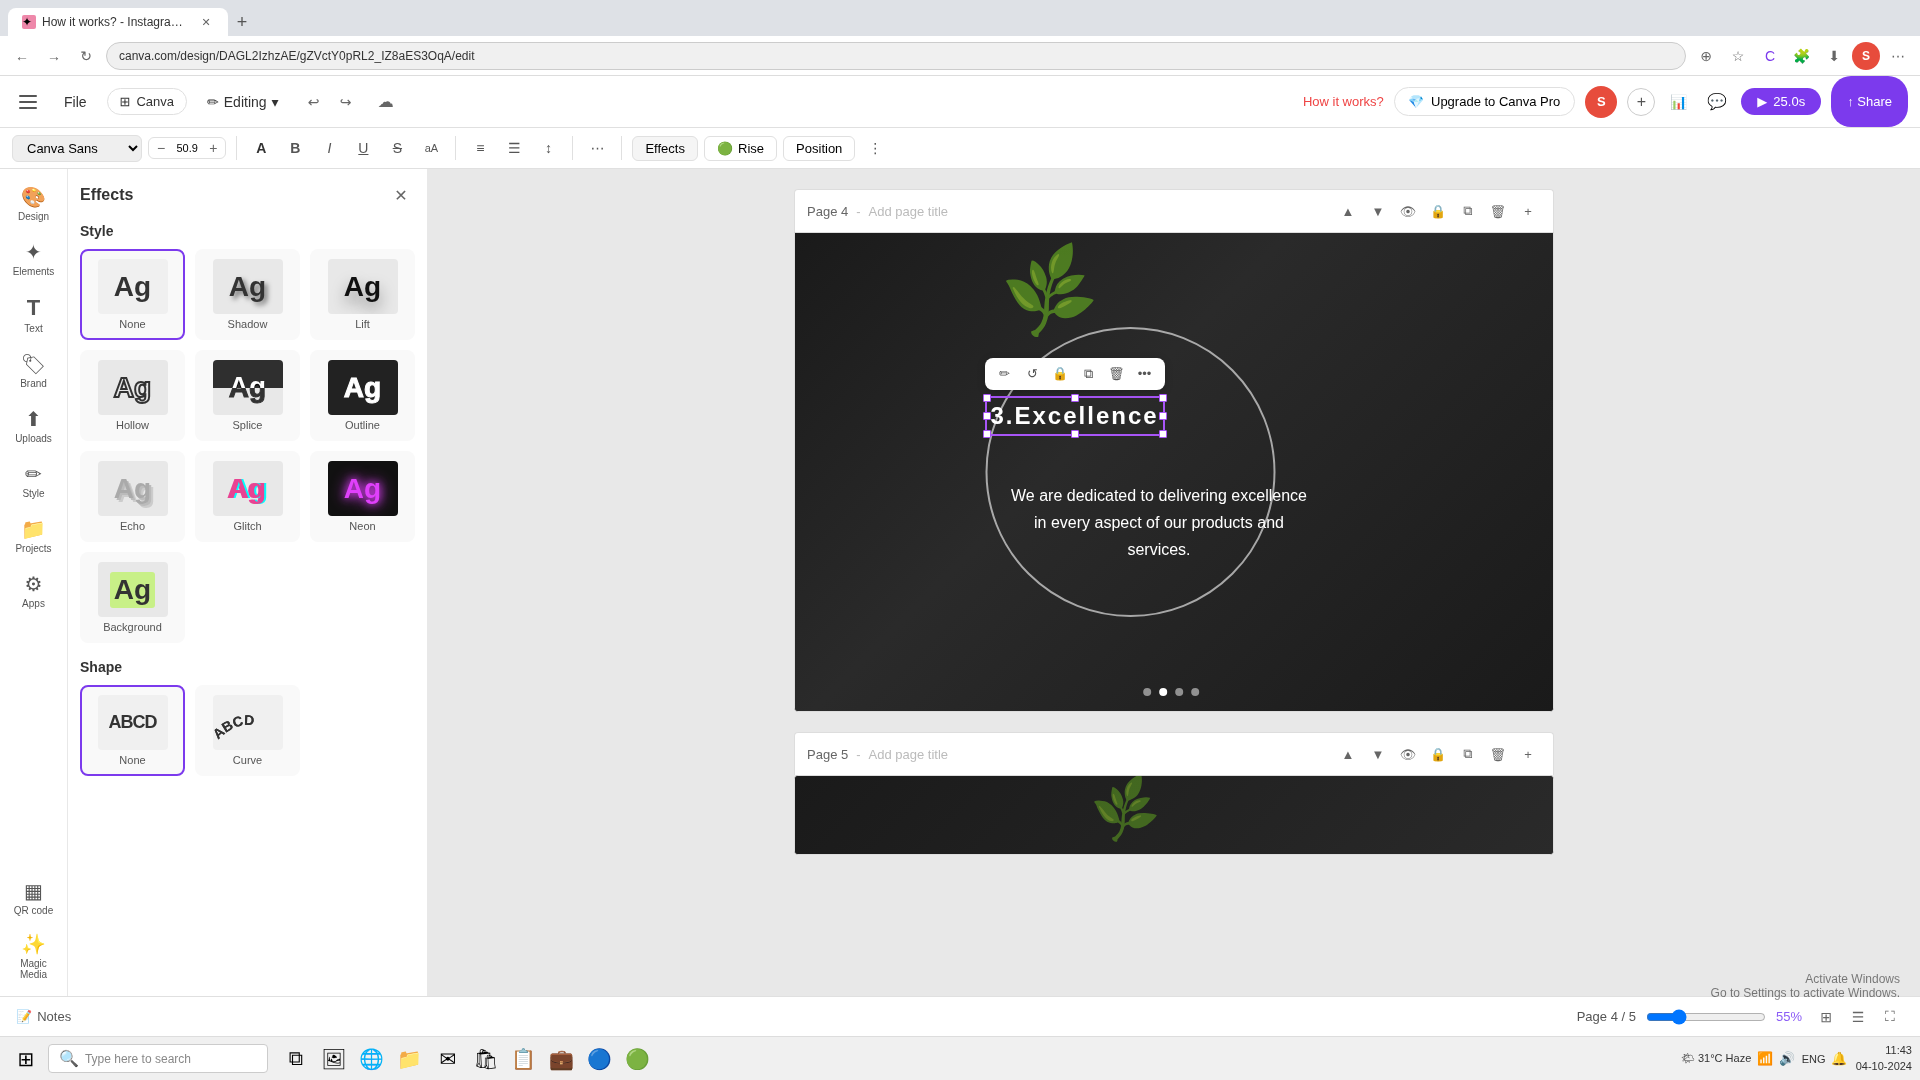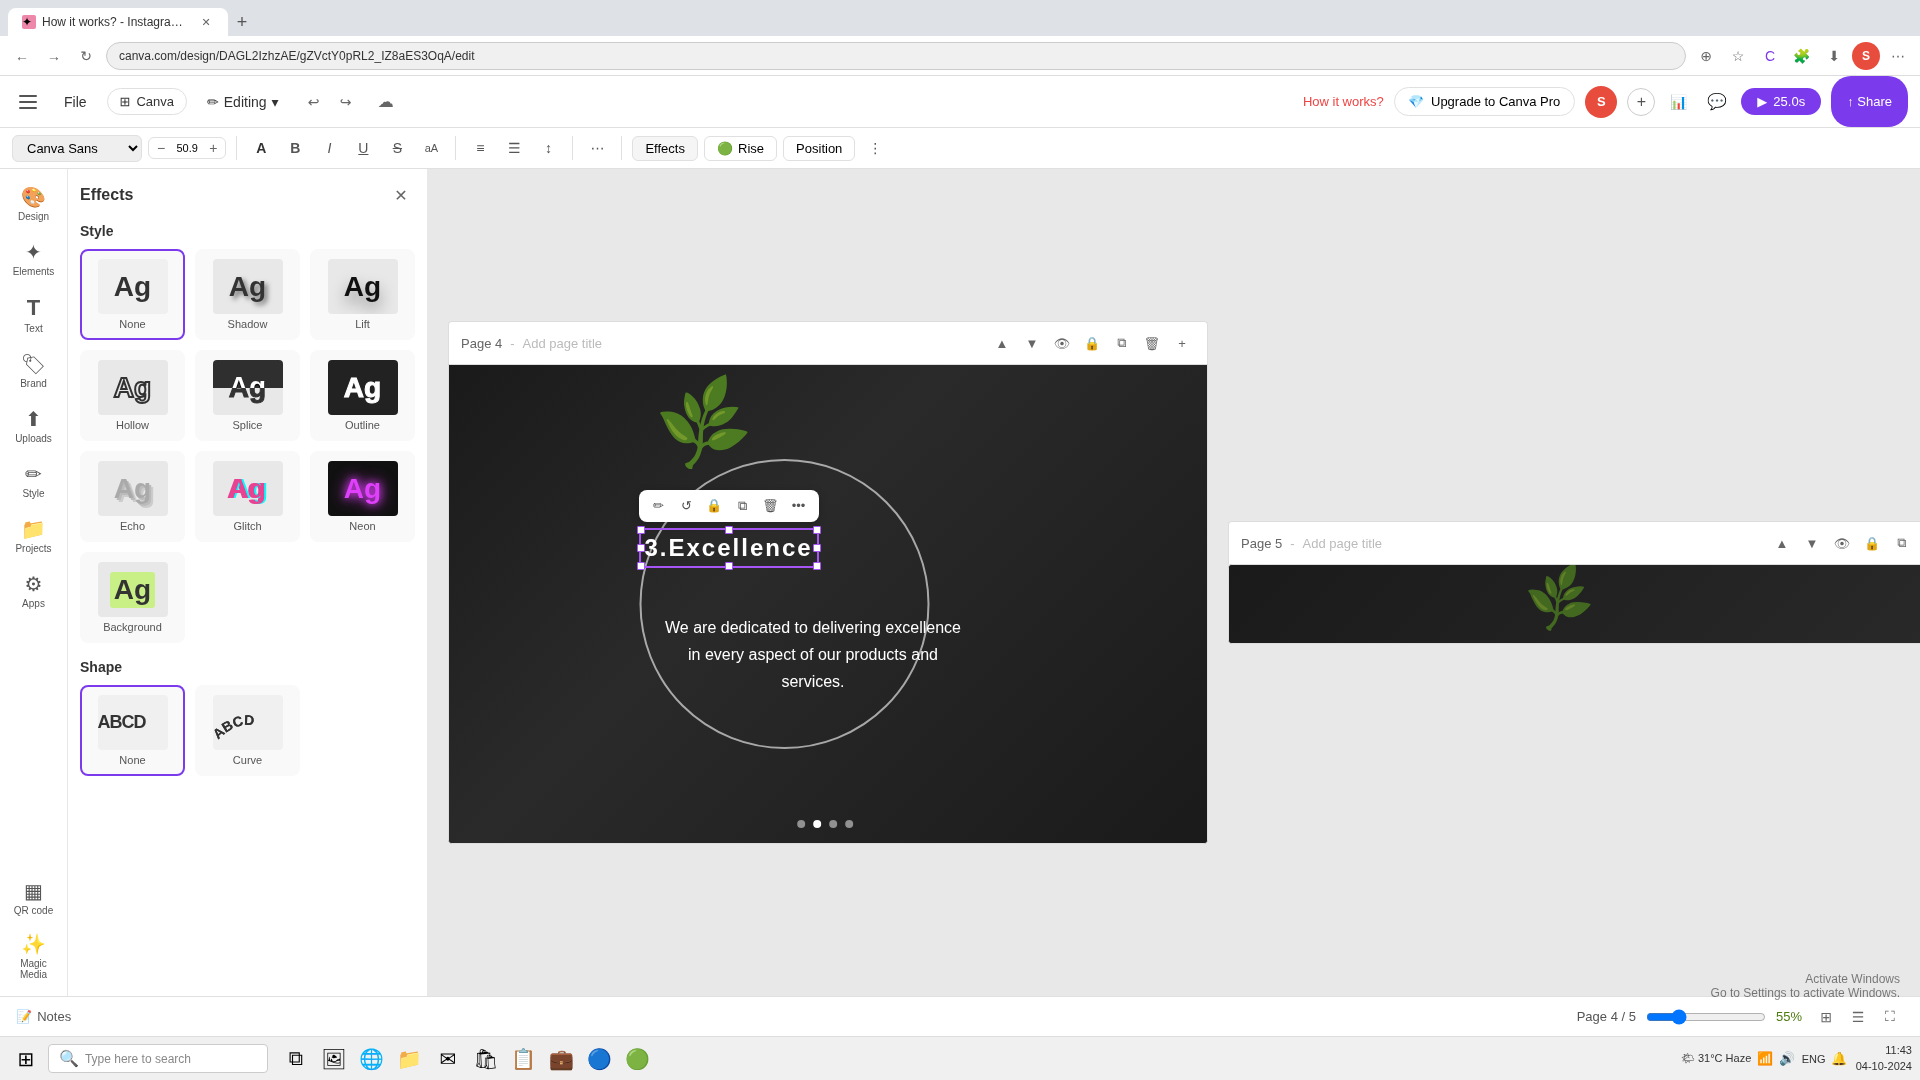--- a/index.html
+++ b/index.html
@@ -57,24 +57,24 @@
     .style-grid { display: grid; grid-template-columns: repeat(3, 1fr); gap: 10px; margin-bottom: 16px; }
     .style-card { border: 2px solid transparent; border-radius: 8px; padding: 8px; cursor: pointer; display: flex; flex-direction: column; align-items: center; gap: 4px; background: #f9f9f9; }
     .style-card.selected { border-color: #7c3aed; }
     .style-preview { width: 70px; height: 55px; display: flex; align-items: center; justify-content: center; font-size: 28px; font-weight: bold; color: #222; border-radius: 4px; overflow: hidden; }
     .style-preview.shadow-preview { text-shadow: 3px 3px 5px rgba(0,0,0,0.4); }
     .style-preview.lift-preview { text-shadow: 0 8px 16px rgba(0,0,0,0.3); color: #111; }
     .style-label { font-size: 11px; color: #555; }
     .shape-grid { display: grid; grid-template-columns: repeat(3, 1fr); gap: 10px; }
     .shape-card { border: 2px solid transparent; border-radius: 8px; padding: 8px; cursor: pointer; display: flex; flex-direction: column; align-items: center; gap: 4px; background: #f9f9f9; }
     .shape-card.selected { border-color: #7c3aed; }
-    .shape-preview { width: 70px; height: 55px; display: flex; align-items: center; justify-content: flex-start; font-size: 20px; font-weight: bold; color: #222; }
-
-    
-    .canvas-area { flex: 1; background: #e8e8e8; overflow-y: auto; padding: 20px; display: flex; flex-direction: row; align-items: center; gap: 20px; position: relative; }
+    .shape-preview { width: 70px; height: 55px; display: flex; align-items: center; justify-content: center; font-size: 20px; font-weight: bold; color: #222; }
+
+    
+    .canvas-area { flex: 1; background: #e8e8e8; overflow-y: auto; padding: 20px; display: flex; flex-direction: column; align-items: center; gap: 20px; position: relative; }
 
     
     .text-toolbar { position: sticky; top: 0; z-index: 20; background: #fff; border-bottom: 1px solid #e0e0e0; padding: 6px 12px; display: flex; align-items: center; gap: 6px; width: 100%; }
     .font-selector { border: 1px solid #e0e0e0; border-radius: 6px; padding: 4px 10px; font-size: 13px; min-width: 130px; }
     .font-size-control { display: flex; align-items: center; gap: 4px; border: 1px solid #e0e0e0; border-radius: 6px; padding: 2px 8px; }
     .font-size-btn { border: none; background: transparent; cursor: pointer; font-size: 14px; color: #666; }
     .font-size-value { font-size: 11px; min-width: 36px; text-align: center; }
     .toolbar-divider { width: 1px; height: 24px; background: #e0e0e0; margin: 0 4px; }
     .toolbar-btn { width: 28px; height: 28px; border-radius: 4px; border: none; background: transparent; cursor: pointer; font-size: 14px; color: #555; display: flex; align-items: center; justify-content: center; }
     .effects-toolbar-btn { border: 1px solid #e0e0e0; background: #fff; border-radius: 6px; padding: 4px 12px; font-size: 13px; cursor: pointer; font-weight: 500; }
@@ -107,21 +107,21 @@
     .dot.active { background: #fff; }
 
     
     .page5-canvas { width: 760px; height: 80px; background: #1a1a1a; border-radius: 4px; overflow: hidden; border: 1px solid #ddd; position: relative; }
 
     
     .bottom-bar { background: #fff; border-top: 1px solid #e0e0e0; height: 40px; display: flex; align-items: center; padding: 0 16px; gap: 12px; }
     .notes-btn { border: none; background: transparent; font-size: 13px; color: #555; cursor: pointer; display: flex; align-items: center; gap: 5px; }
     .page-info { margin-left: auto; display: flex; align-items: center; gap: 10px; font-size: 13px; color: #555; }
     .zoom-slider { width: 120px; }
-    .zoom-pct { font-size: 13px; color: #4d7c0f; }
+    .zoom-pct { font-size: 13px; color: #8b5cf6; }
     .view-controls { display: flex; gap: 4px; }
     .view-btn { width: 28px; height: 28px; border-radius: 4px; border: none; background: transparent; cursor: pointer; font-size: 14px; color: #666; }
 
     
     .taskbar { background: #f0f0f0; height: 44px; display: flex; align-items: center; padding: 0 8px; gap: 4px; border-top: 1px solid #ddd; }
     .taskbar-search { display: flex; align-items: center; gap: 6px; background: #fff; border: 1px solid #ccc; border-radius: 4px; padding: 4px 10px; min-width: 220px; }
     .taskbar-icons { display: flex; gap: 2px; margin-left: 6px; }
     .taskbar-icon { width: 36px; height: 36px; border-radius: 4px; border: none; background: transparent; cursor: pointer; display: flex; align-items: center; justify-content: center; font-size: 20px; }
     .taskbar-right { margin-left: auto; display: flex; align-items: center; gap: 8px; font-size: 11px; color: #333; }
     .system-icons { display: flex; gap: 6px; align-items: center; }

